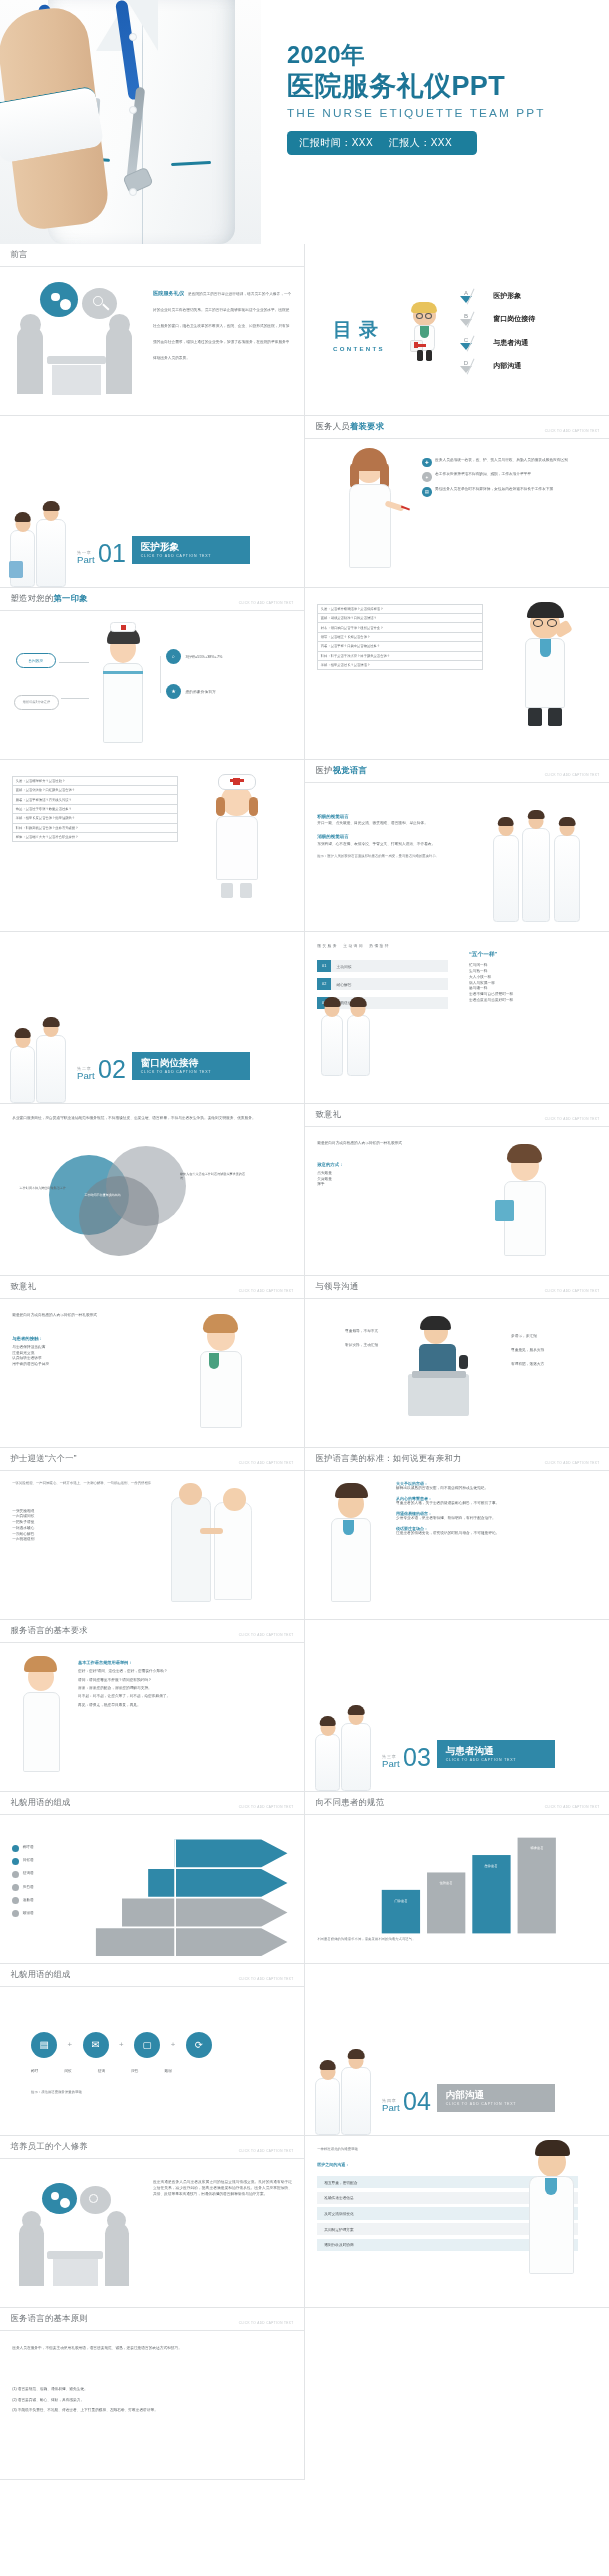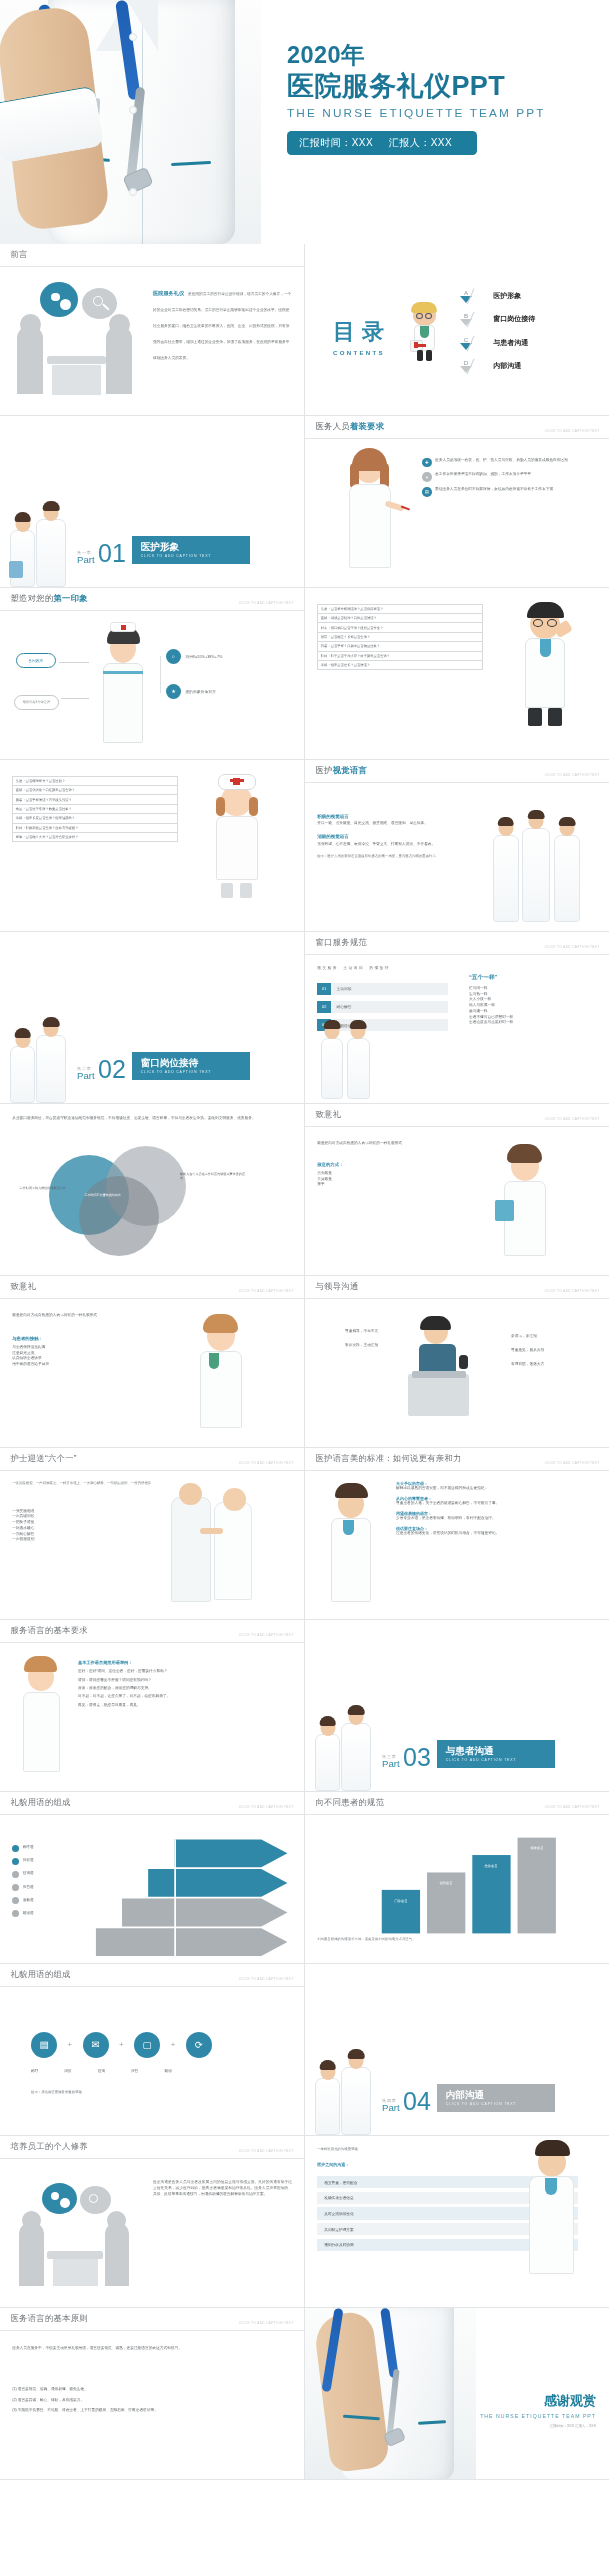--- a/index.html
+++ b/index.html
@@ -237,21 +237,21 @@
         <div style="position:absolute;left:153px;top:15.7px;width:139px;">
           <span style="font-size:5.2px;font-weight:700;color:#2f88a8;">医院服务礼仪</span>
           <span class="para">是医院的员工的言行举止进行培训，培养员工的个人修养，一个好的企业对员工有着密切关系。员工的言行举止能够体现出这个企业的水平。医院是社会服务的窗口，随着卫生改革的不断深入，医院、企业、民营形式的医院，只有加强其面向社会需求，增加上通过的企业竞争，加强了各项服务，在医院的整体服务中体现医务人员的素质。</span>
         </div>
       </div>
     </div>
 
     <div class="slide">
       <div class="body" style="height:172px">
         <div style="position:absolute;left:28px;top:73px;">
-          <div style="font-size:22px;font-weight:700;color:#2f88a8;letter-spacing:7px;">目录</div>
+          <div style="font-size:19px;font-weight:700;color:#2f88a8;letter-spacing:7px;">目录</div>
           <div style="font-size:6.1px;font-weight:700;color:#2f88a8;letter-spacing:2.3px;margin-top:1.7px;">CONTENTS</div>
         </div>
         <div style="position:absolute;left:101px;top:61px;width:38px;height:57px;">
           <div style="position:absolute;left:7px;top:0;width:22.6px;height:21px;border-radius:50%;background:#f0c9a6;"></div>
           <div style="position:absolute;left:5.2px;top:-2.6px;width:26px;height:10.5px;border-radius:12.2px 12.2px 3.5px 3.5px;background:#e8c35c;"></div>
           <div style="position:absolute;left:9.6px;top:7.8px;width:7px;height:6.1px;border-radius:50%;border:1.3px solid #555;"></div>
           <div style="position:absolute;left:19px;top:7.8px;width:7px;height:6.1px;border-radius:50%;border:1.3px solid #555;"></div>
           <div style="position:absolute;left:7.8px;top:20px;width:21px;height:26px;border-radius:4.4px;background:#fdfdfd;border:0.9px solid #dfe3e6;"></div>
           <div style="position:absolute;left:14px;top:21px;width:8.7px;height:12.2px;background:#49a07f;border-radius:0 0 5.2px 5.2px;"></div>
           <div style="position:absolute;left:3.5px;top:35px;width:13px;height:12.2px;background:#f5f5f5;border:0.9px solid #ddd;border-radius:1.7px;"></div>
@@ -503,24 +503,20 @@
         </div>
         <div class="part-num">02</div>
         <div class="part-box">
           <div class="pt">窗口岗位接待</div>
           <div class="ps">CLICK TO ADD CAPTION TEXT</div>
         </div>
       </div>
     </div>
 
     <div class="slide">
-      <div class="slide-hdr">
-        <span class="slide-title">窗口服务规范</span>
-        <span class="slide-cap">CLICK TO ADD CAPTION TEXT</span>
-      </div>
       <div class="body">
         <div style="position:absolute;left:12.2px;top:10.5px;font-size:3.8px;color:#6c7276;letter-spacing:1.4px;">
           <span>微笑服务</span>　<span>主动询问</span>　<span>热情接待</span>
         </div>
         <div style="position:absolute;left:12.2px;top:28px;width:131px;">
           <div style="display:flex;align-items:center;margin-bottom:6.1px;">
             <div style="width:14px;height:12.2px;background:#2f88a8;color:#fff;font-size:3.8px;display:flex;align-items:center;justify-content:center;">01</div>
             <div style="flex:1;height:12.2px;background:#eef1f3;color:#5d6266;font-size:3.8px;display:flex;align-items:center;padding-left:5.2px;">主动问候</div>
           </div>
           <div style="display:flex;align-items:center;margin-bottom:6.1px;">
@@ -883,34 +879,16 @@
       <div class="body">
         <div class="para" style="position:absolute;left:12.2px;top:15.7px;width:279px;">医务人员在服务中，不但要主动使用礼貌用语，语言还要规范、诚恳，还要注意语言的表达方式和技巧。</div>
         <div style="position:absolute;left:12.2px;top:56px;width:279px;">
           <div class="tiny" style="margin-bottom:5.2px">(1) 语言要规范、准确、通俗易懂、避免生硬。</div>
           <div class="tiny" style="margin-bottom:5.2px">(2) 语言要真诚、耐心、体贴，具有感染力。</div>
           <div class="tiny">(3) 不能说不负责任、不礼貌、背着患者、上下打量的眼神、左顾右盼、打断患者讲话等。</div>
         </div>
       </div>
     </div>
 
-    <div class="slide">
-      <div style="position:absolute;left:0;top:0;width:171px;height:172px;overflow:hidden;">
-        <div style="position:absolute;left:0;top:0;width:171px;height:172px;background:linear-gradient(180deg,#fbfcfc 0%,#f2f5f6 70%,#eceff1 100%);"></div>
-        <div style="position:absolute;left:37px;top:0;width:112px;height:172px;background:linear-gradient(105deg,#ffffff 0%,#f7f9fa 50%,#eceff1 100%);border-radius:0 0 12.2px 12.2px;box-shadow:inset -8.7px 0 17.4px -10.5px rgba(120,140,155,.4);"></div>
-        <div style="position:absolute;left:17.4px;top:5.2px;width:59px;height:157px;background:linear-gradient(95deg,#e9cbaa 0%,#dcb896 100%);border-radius:31px 24.4px 21px 17.4px;transform:rotate(-7deg);"></div>
-        <div style="position:absolute;left:22.6px;top:0;width:8.7px;height:84px;border-radius:7px;background:linear-gradient(180deg,#1d5fb3,#2a6fc4);transform:rotate(9deg);"></div>
-        <div style="position:absolute;left:80px;top:0;width:8.7px;height:70px;border-radius:7px;background:linear-gradient(180deg,#1d5fb3,#2a6fc4);transform:rotate(-8deg);"></div>
-        <div style="position:absolute;left:85px;top:61px;width:6.1px;height:70px;border-radius:5.2px;background:linear-gradient(180deg,#a0abb2,#c6ced4);transform:rotate(6deg);"></div>
-        <div style="position:absolute;left:80px;top:122px;width:19px;height:14px;background:#bac4ca;border:1.3px solid #a5b1b8;border-radius:4.4px;transform:rotate(-24deg);"></div>
-        <div style="position:absolute;left:38px;top:108px;width:37px;height:2.6px;background:#1f7f9c;transform:rotate(4deg);border-radius:1.7px;"></div>
-        <div style="position:absolute;left:113px;top:113px;width:28px;height:2.6px;background:#1f7f9c;transform:rotate(-3deg);border-radius:1.7px;"></div>
-      </div>
-      <div class="thanks" style="position:absolute;right:14px;top:84px;width:157px;">
-        <div class="t1">感谢观赏</div>
-        <div class="t2">THE NURSE ETIQUETTE TEAM PPT</div>
-        <div class="t3">汇报时间：XXX    汇报人：XXX</div>
-      </div>
-    </div>
 
   </div>
 </div>
 
 
 </body></html>

